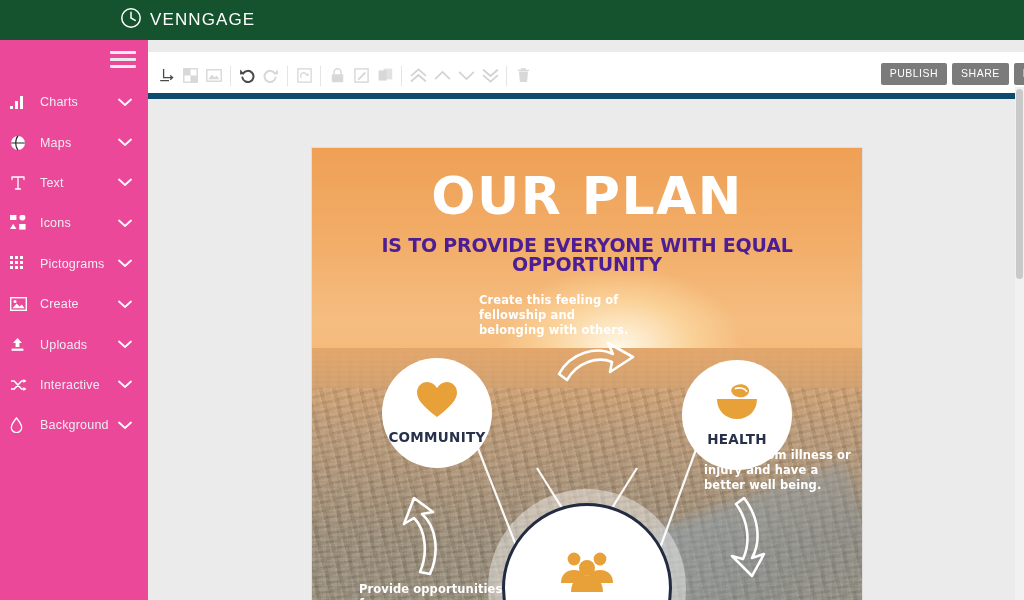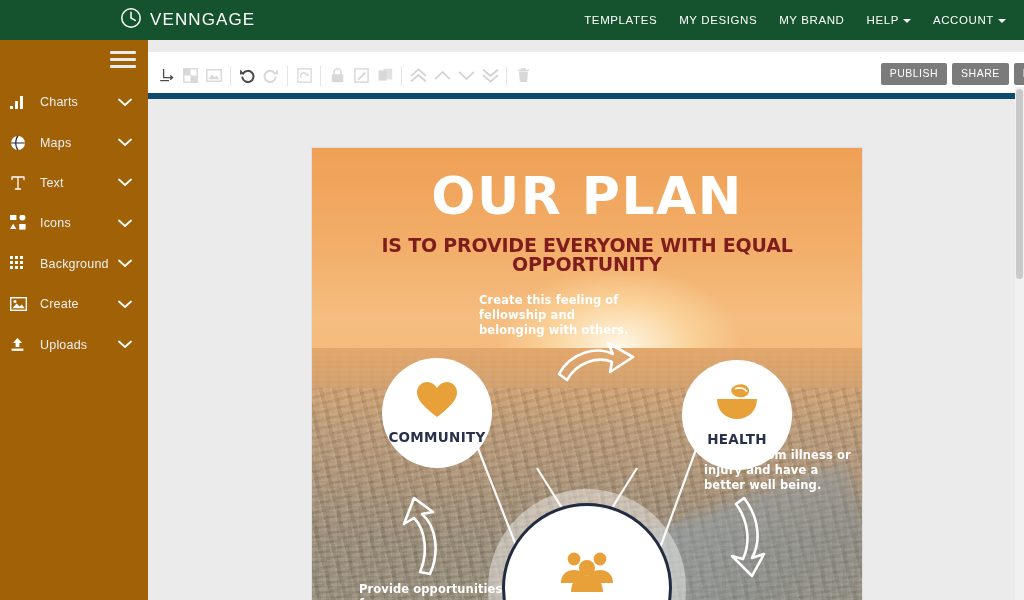--- a/index.html
+++ b/index.html
@@ -41,21 +41,21 @@
     border-left: 4px solid transparent;
     border-right: 4px solid transparent;
     border-top: 4px solid #ffffff;
     position: relative; top: 1px;
   }
 
   
   #sidebar {
     position: absolute; left: 0; top: 40px;
     width: 148px; height: 560px;
-    background: #a16207;
+    background: #ec4899;
     overflow: hidden;
   }
   #hamburger {
     position: absolute; right: 12px; top: 8px;
     width: 26px; height: 22px;
     display: flex; flex-direction: column; justify-content: center; gap: 4px;
     cursor: pointer;
   }
   #hamburger span { display: block; height: 3px; background: #e9ecef; border-radius: 1px; }
   #sidelist { position: absolute; left: 0; top: 42px; width: 148px; }
@@ -166,21 +166,21 @@
   
   #heading-block { position: absolute; left: 0; top: 22px; width: 100%; text-align: center; }
   #title-main {
     font-family: "DejaVu Sans", sans-serif;
     font-size: 52px; font-weight: 700; color: #ffffff;
     letter-spacing: 1.5px; line-height: 1;
   }
   #title-sub {
     font-family: "DejaVu Sans", sans-serif;
     margin-top: 14px;
-    font-size: 19px; font-weight: 700; color: #7f1d1d;
+    font-size: 19px; font-weight: 700; color: #4c1d95;
     letter-spacing: -0.2px; line-height: 1;
   }
 
   
   #lines { position: absolute; left: 0; top: 0; width: 550px; height: 760px; }
 
   
   .node {
     position: absolute;
     border-radius: 50%;
@@ -230,39 +230,20 @@
   <div id="brand">
     <span class="logo-mark">
       <svg width="22" height="22" viewBox="0 0 22 22">
         <circle cx="11" cy="11" r="9.2" fill="none" stroke="#ffffff" stroke-width="1.5"></circle>
         <path d="M11 5.3 L11 11 L15.2 13.4" fill="none" stroke="#ffffff" stroke-width="1.5" stroke-linecap="round"></path>
       </svg>
     </span>
     <span class="brand-text">VENNGAGE</span>
   </div>
 
-  <div id="navlinks">
-    <div class="navitem">
-      <span>TEMPLATES</span>
-    </div>
-    <div class="navitem">
-      <span>MY DESIGNS</span>
-    </div>
-    <div class="navitem">
-      <span>MY BRAND</span>
-    </div>
-    <div class="navitem">
-      <span>HELP</span>
-      <i class="caret-down"></i>
-    </div>
-    <div class="navitem">
-      <span>ACCOUNT</span>
-      <i class="caret-down"></i>
-    </div>
-  </div>
 </div>
 
 <div id="sidebar">
   <div id="hamburger">
     <span></span>
     <span></span>
     <span></span>
   </div>
 
   <div id="sidelist">
@@ -338,21 +319,21 @@
               <rect x="10" y="0" width="3" height="3"></rect>
           <rect x="0" y="5" width="3" height="3"></rect>
               <rect x="5" y="5" width="3" height="3"></rect>
               <rect x="10" y="5" width="3" height="3"></rect>
           <rect x="0" y="10" width="3" height="3"></rect>
               <rect x="5" y="10" width="3" height="3"></rect>
               <rect x="10" y="10" width="3" height="3"></rect>
             </g>
         </svg>
       </span>
-      <span class="si-label">Background</span>
+      <span class="si-label">Pictograms</span>
       <span class="si-chev">
         <svg width="14" height="9" viewBox="0 0 14 9">
             <path d="M1 1.5 L7 7 L13 1.5" fill="none" stroke="#fff" stroke-width="1.8" stroke-linecap="round"></path>
           </svg>
       </span>
     </div>
 
     <div class="side-item">
       <span class="si-icon">
         <svg width="17" height="14" viewBox="0 0 17 14">
@@ -378,21 +359,48 @@
       </span>
       <span class="si-label">Uploads</span>
       <span class="si-chev">
         <svg width="14" height="9" viewBox="0 0 14 9">
             <path d="M1 1.5 L7 7 L13 1.5" fill="none" stroke="#fff" stroke-width="1.8" stroke-linecap="round"></path>
           </svg>
       </span>
     </div>
 
 
-
+    <div class="side-item">
+      <span class="si-icon">
+        <svg width="17" height="14" viewBox="0 0 17 14">
+            <path d="M1 3 H4.2 L11.6 11 H15.4 M1 11 H4.2 L11.6 3 H15.4" stroke="#fff" stroke-width="1.6" fill="none"></path>
+            <path d="M13.4 1 L16.4 3 L13.4 5 Z M13.4 9 L16.4 11 L13.4 13 Z" fill="#fff"></path>
+          </svg>
+      </span>
+      <span class="si-label">Interactive</span>
+      <span class="si-chev">
+        <svg width="14" height="9" viewBox="0 0 14 9">
+            <path d="M1 1.5 L7 7 L13 1.5" fill="none" stroke="#fff" stroke-width="1.8" stroke-linecap="round"></path>
+          </svg>
+      </span>
+    </div>
+
+    <div class="side-item">
+      <span class="si-icon">
+        <svg width="13" height="16" viewBox="0 0 13 16">
+            <path d="M6.5 1 C6.5 1 1.3 7.4 1.3 10.4 A5.2 5.2 0 0 0 11.7 10.4 C11.7 7.4 6.5 1 6.5 1 Z" fill="none" stroke="#fff" stroke-width="1.3"></path>
+          </svg>
+      </span>
+      <span class="si-label">Background</span>
+      <span class="si-chev">
+        <svg width="14" height="9" viewBox="0 0 14 9">
+            <path d="M1 1.5 L7 7 L13 1.5" fill="none" stroke="#fff" stroke-width="1.8" stroke-linecap="round"></path>
+          </svg>
+      </span>
+    </div>
 
   </div>
 </div>
 
 <div id="editor">
 
   <div id="toolbar">
     <div id="tools">
 
       <div class="tbtn">

